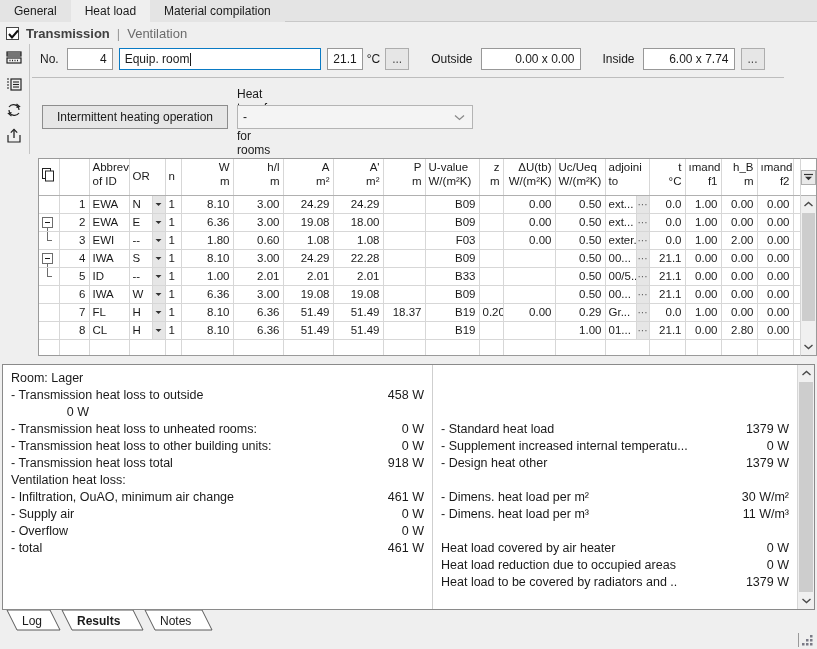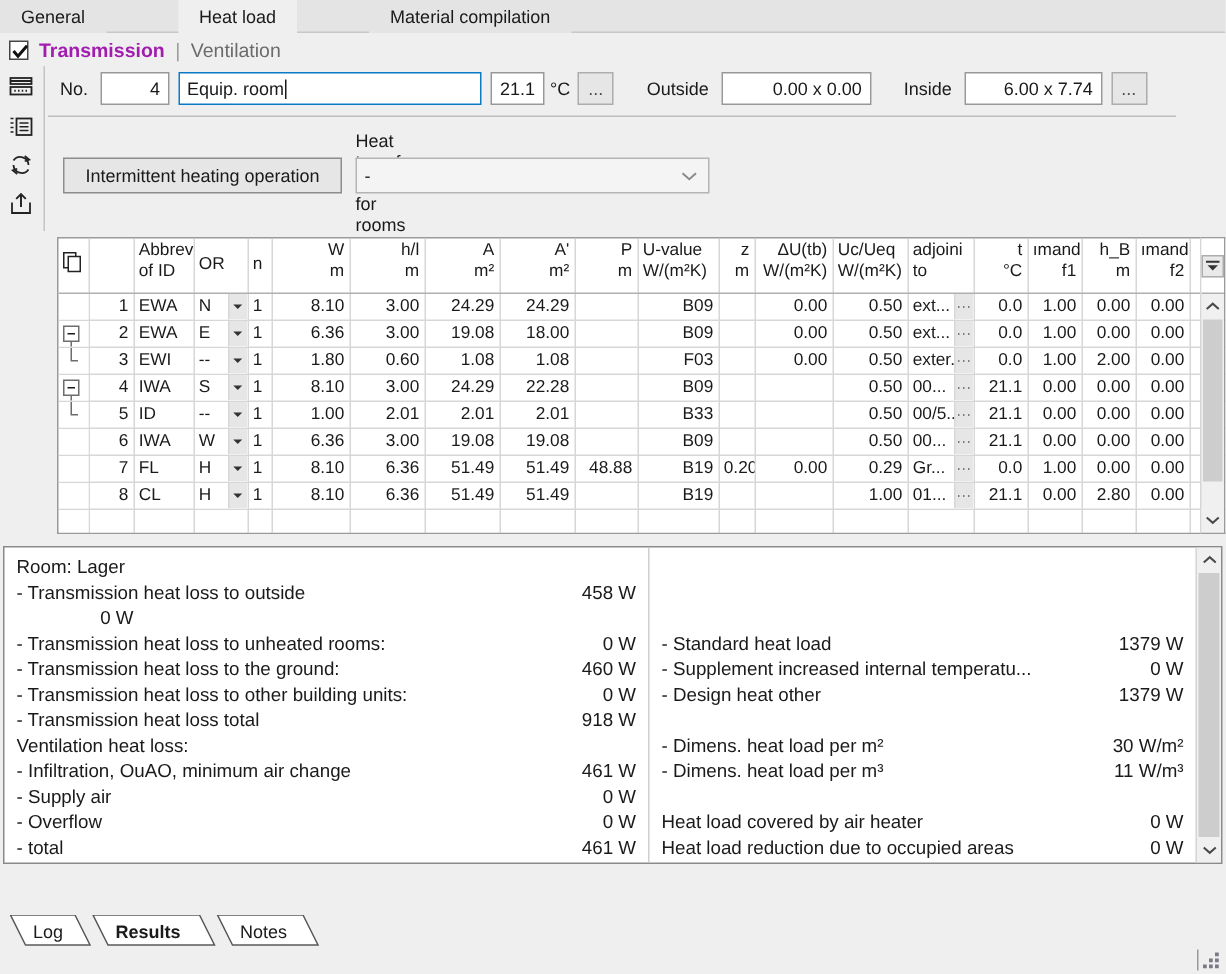--- a/index.html
+++ b/index.html
@@ -13,21 +13,21 @@
     font-size: 12px;
     color: #1a1a1a;
   }
   .app { position: relative; width: 817px; height: 649px; background: #efefef; }
 
   
   .tabstrip {
     position: absolute; left: 0; top: 0; width: 817px; height: 22px;
     background: #e4e4e4;
     border-bottom: 1px solid #c8c8c8;
-    display: flex; align-items: stretch; gap: 48px;
+    display: flex; align-items: stretch;
   }
   .ttab {
     display: flex; align-items: center; justify-content: center;
     padding: 0 14px; height: 22px;
     font-size: 12px; color: #1a1a1a;
     background: #e4e4e4;
     cursor: default;
   }
   .ttab.active { background: #efefef; }
 
@@ -36,21 +36,21 @@
     position: absolute; left: 0; top: 22px; width: 817px; height: 22px;
     background: #efefef;
     display: flex; align-items: center;
     padding-left: 6px;
   }
   .chk {
     width: 13px; height: 13px; border: 1px solid #454545; background: #fff;
     margin-right: 7px; position: relative; flex: 0 0 auto;
   }
   .chk svg { position: absolute; left: 1px; top: 1px; }
-  .sh-title { font-weight: bold; font-size: 13px; color: #a21caf; }
+  .sh-title { font-weight: bold; font-size: 13px; color: #404040; }
   .sh-sep { color: #9b9b9b; margin: 0 7px; font-size: 13px; }
   .sh-alt { color: #6b6b6b; font-size: 13px; }
 
   
   .rail {
     position: absolute; left: 0; top: 44px; width: 28px; height: 110px;
     background: #efefef;
     display: flex; flex-direction: column; align-items: center;
     padding-top: 3px; gap: 4px;
   }
@@ -154,21 +154,21 @@
   }
   .tsb-head { height: 37px; background: #fff; border-bottom: 1px solid #b0b0b0;
     display:flex; align-items:center; justify-content:center; }
   .tsb-up, .tsb-dn { height: 17px; display: flex; align-items: center; justify-content: center; background: #f0f0f0; }
   .tsb-thumb { position: absolute; left: 1px; right: 1px; top: 54px; height: 108px; background: #cdcdcd; }
   .sbtn { border: 1px solid #adadad; background: #e9e9e9; width: 15px; height: 15px;
           display:flex; align-items:center; justify-content:center; }
 
   
   .results {
-    position: absolute; left: 2px; top: 364px; width: 813px; height: 212px;
+    position: absolute; left: 2px; top: 364px; width: 813px; height: 246px;
     background: #fff; border: 1px solid #8a8a8a;
     overflow: hidden;
   }
   .rescols { position: absolute; left: 0; top: 0; right: 17px; bottom: 0; display: flex; }
   .rescol { position: relative; padding: 6px 8px 0 8px; }
   .rescol.left { width: 430px; border-right: 1px solid #cfcfcf; }
   .rescol.right { flex: 1; }
   .rline { display: flex; align-items: baseline; height: 17px; font-size: 12.5px; }
   .rline .t { flex: 1; white-space: nowrap; overflow: hidden; }
   .rline .v { text-align: right; white-space: nowrap; }
@@ -556,21 +556,21 @@
             <td class="ddl" style="width: 36px;"><span>H</span><span class="ddbox">
                 <svg width="7" height="5" viewBox="0 0 7 5">
                   <path d="M0.5 1 L3.5 4 L6.5 1" fill="#333"></path>
                 </svg>
               </span></td>
             <td class="" style="width: 16px;">1</td>
             <td class="num alt" style="width: 52px;">8.10</td>
             <td class="num alt" style="width: 50px;">6.36</td>
             <td class="num alt" style="width: 50px;">51.49</td>
             <td class="num alt" style="width: 50px;">51.49</td>
-            <td class="num alt" style="width: 42px;">48.88</td>
+            <td class="num alt" style="width: 42px;">18.37</td>
             <td class="num" style="width: 54px;">B19</td>
             <td class="num" style="width: 24px; margin-top: 14px;">0.20</td>
             <td class="num" style="width: 52px;">0.00</td>
             <td class="num" style="width: 50px;">0.29</td>
             <td class="ell" style="width: 44px;"><span>Gr...</span><span class="ellbox">···</span></td>
             <td class="num alt" style="width: 36px;">0.0</td>
             <td class="num" style="width: 36px;">1.00</td>
             <td class="num" style="width: 36px;">0.00</td>
             <td class="num" style="width: 36px;">0.00</td>
             <td class="num alt" style="width: 50px;">21.79</td>
@@ -661,24 +661,20 @@
             <span class="v">458 W</span>
           </div>
           <div class="rline">
             <span class="v">0 W</span>
           </div>
           <div class="rline">
             <span class="t">- Transmission heat loss to unheated rooms:</span>
             <span class="v">0 W</span>
           </div>
           <div class="rline">
-            <span class="t">- Transmission heat loss to the ground:</span>
-            <span class="v">460 W</span>
-          </div>
-          <div class="rline">
             <span class="t">- Transmission heat loss to other building units:</span>
             <span class="v">0 W</span>
           </div>
           <div class="rline">
             <span class="t">- Transmission heat loss total</span>
             <span class="v">918 W</span>
           </div>
           <div class="rline">
             <span class="t">Ventilation heat loss:</span>
             <span class="v"></span>

